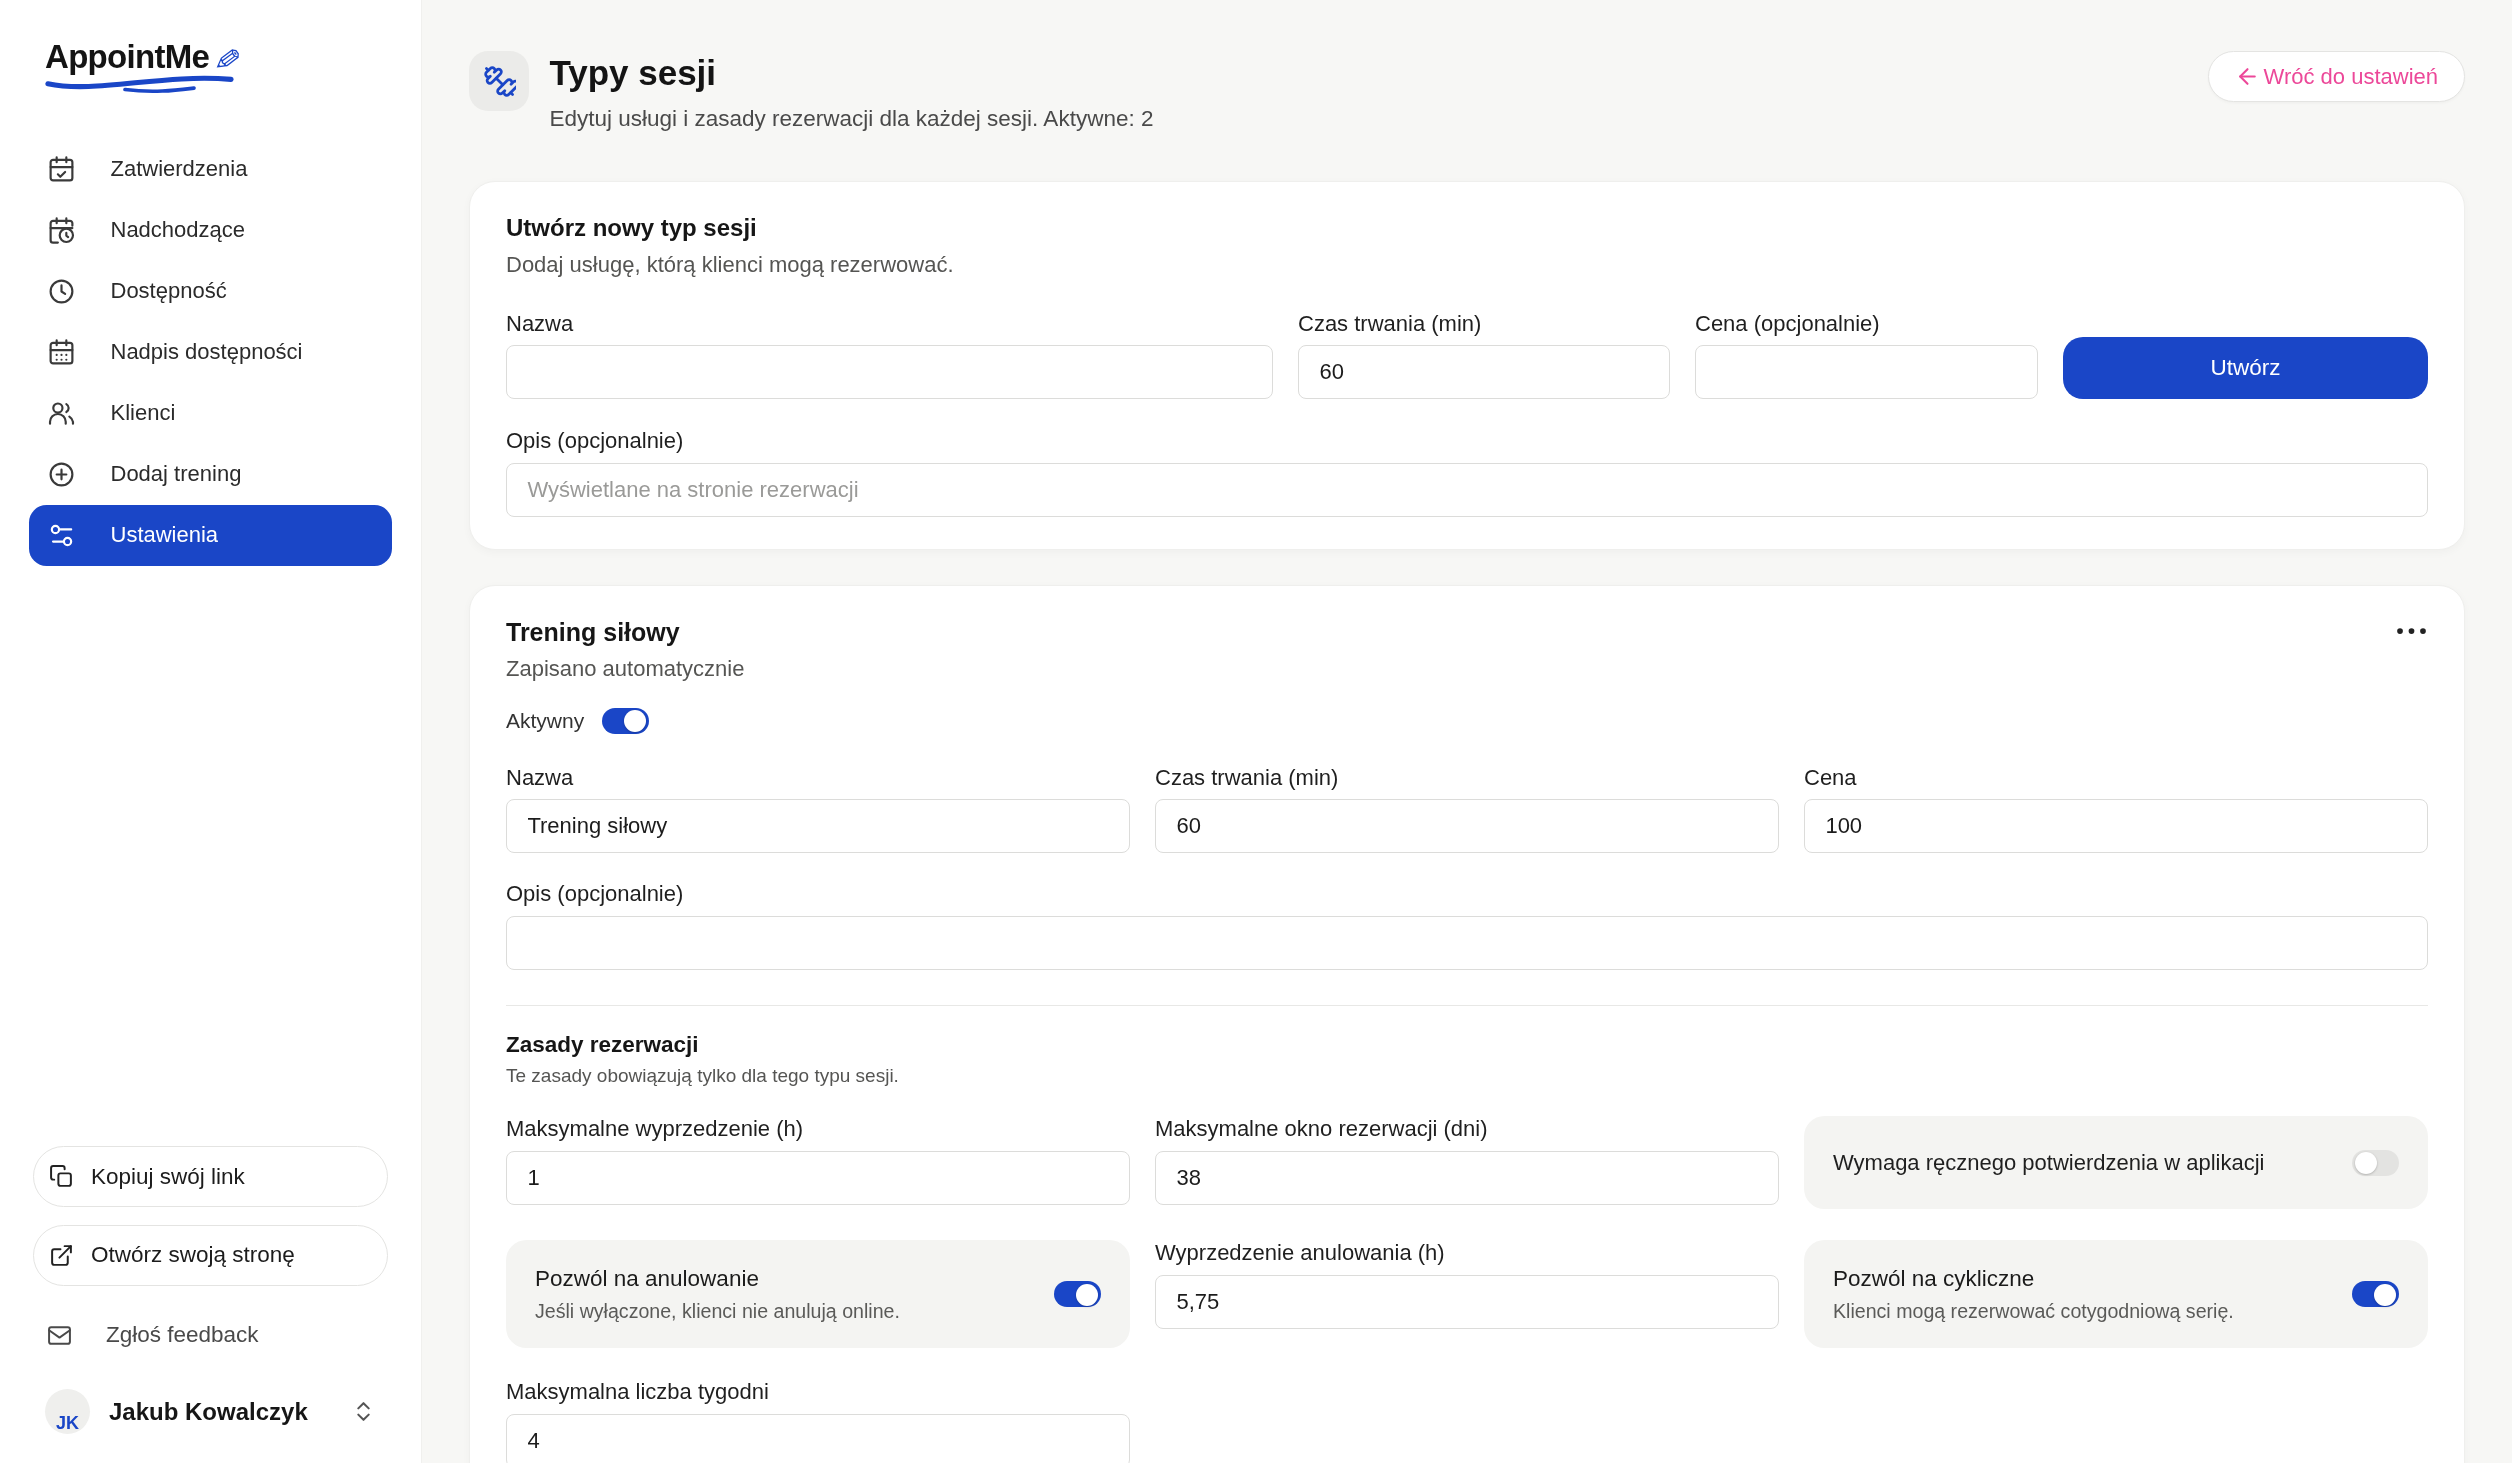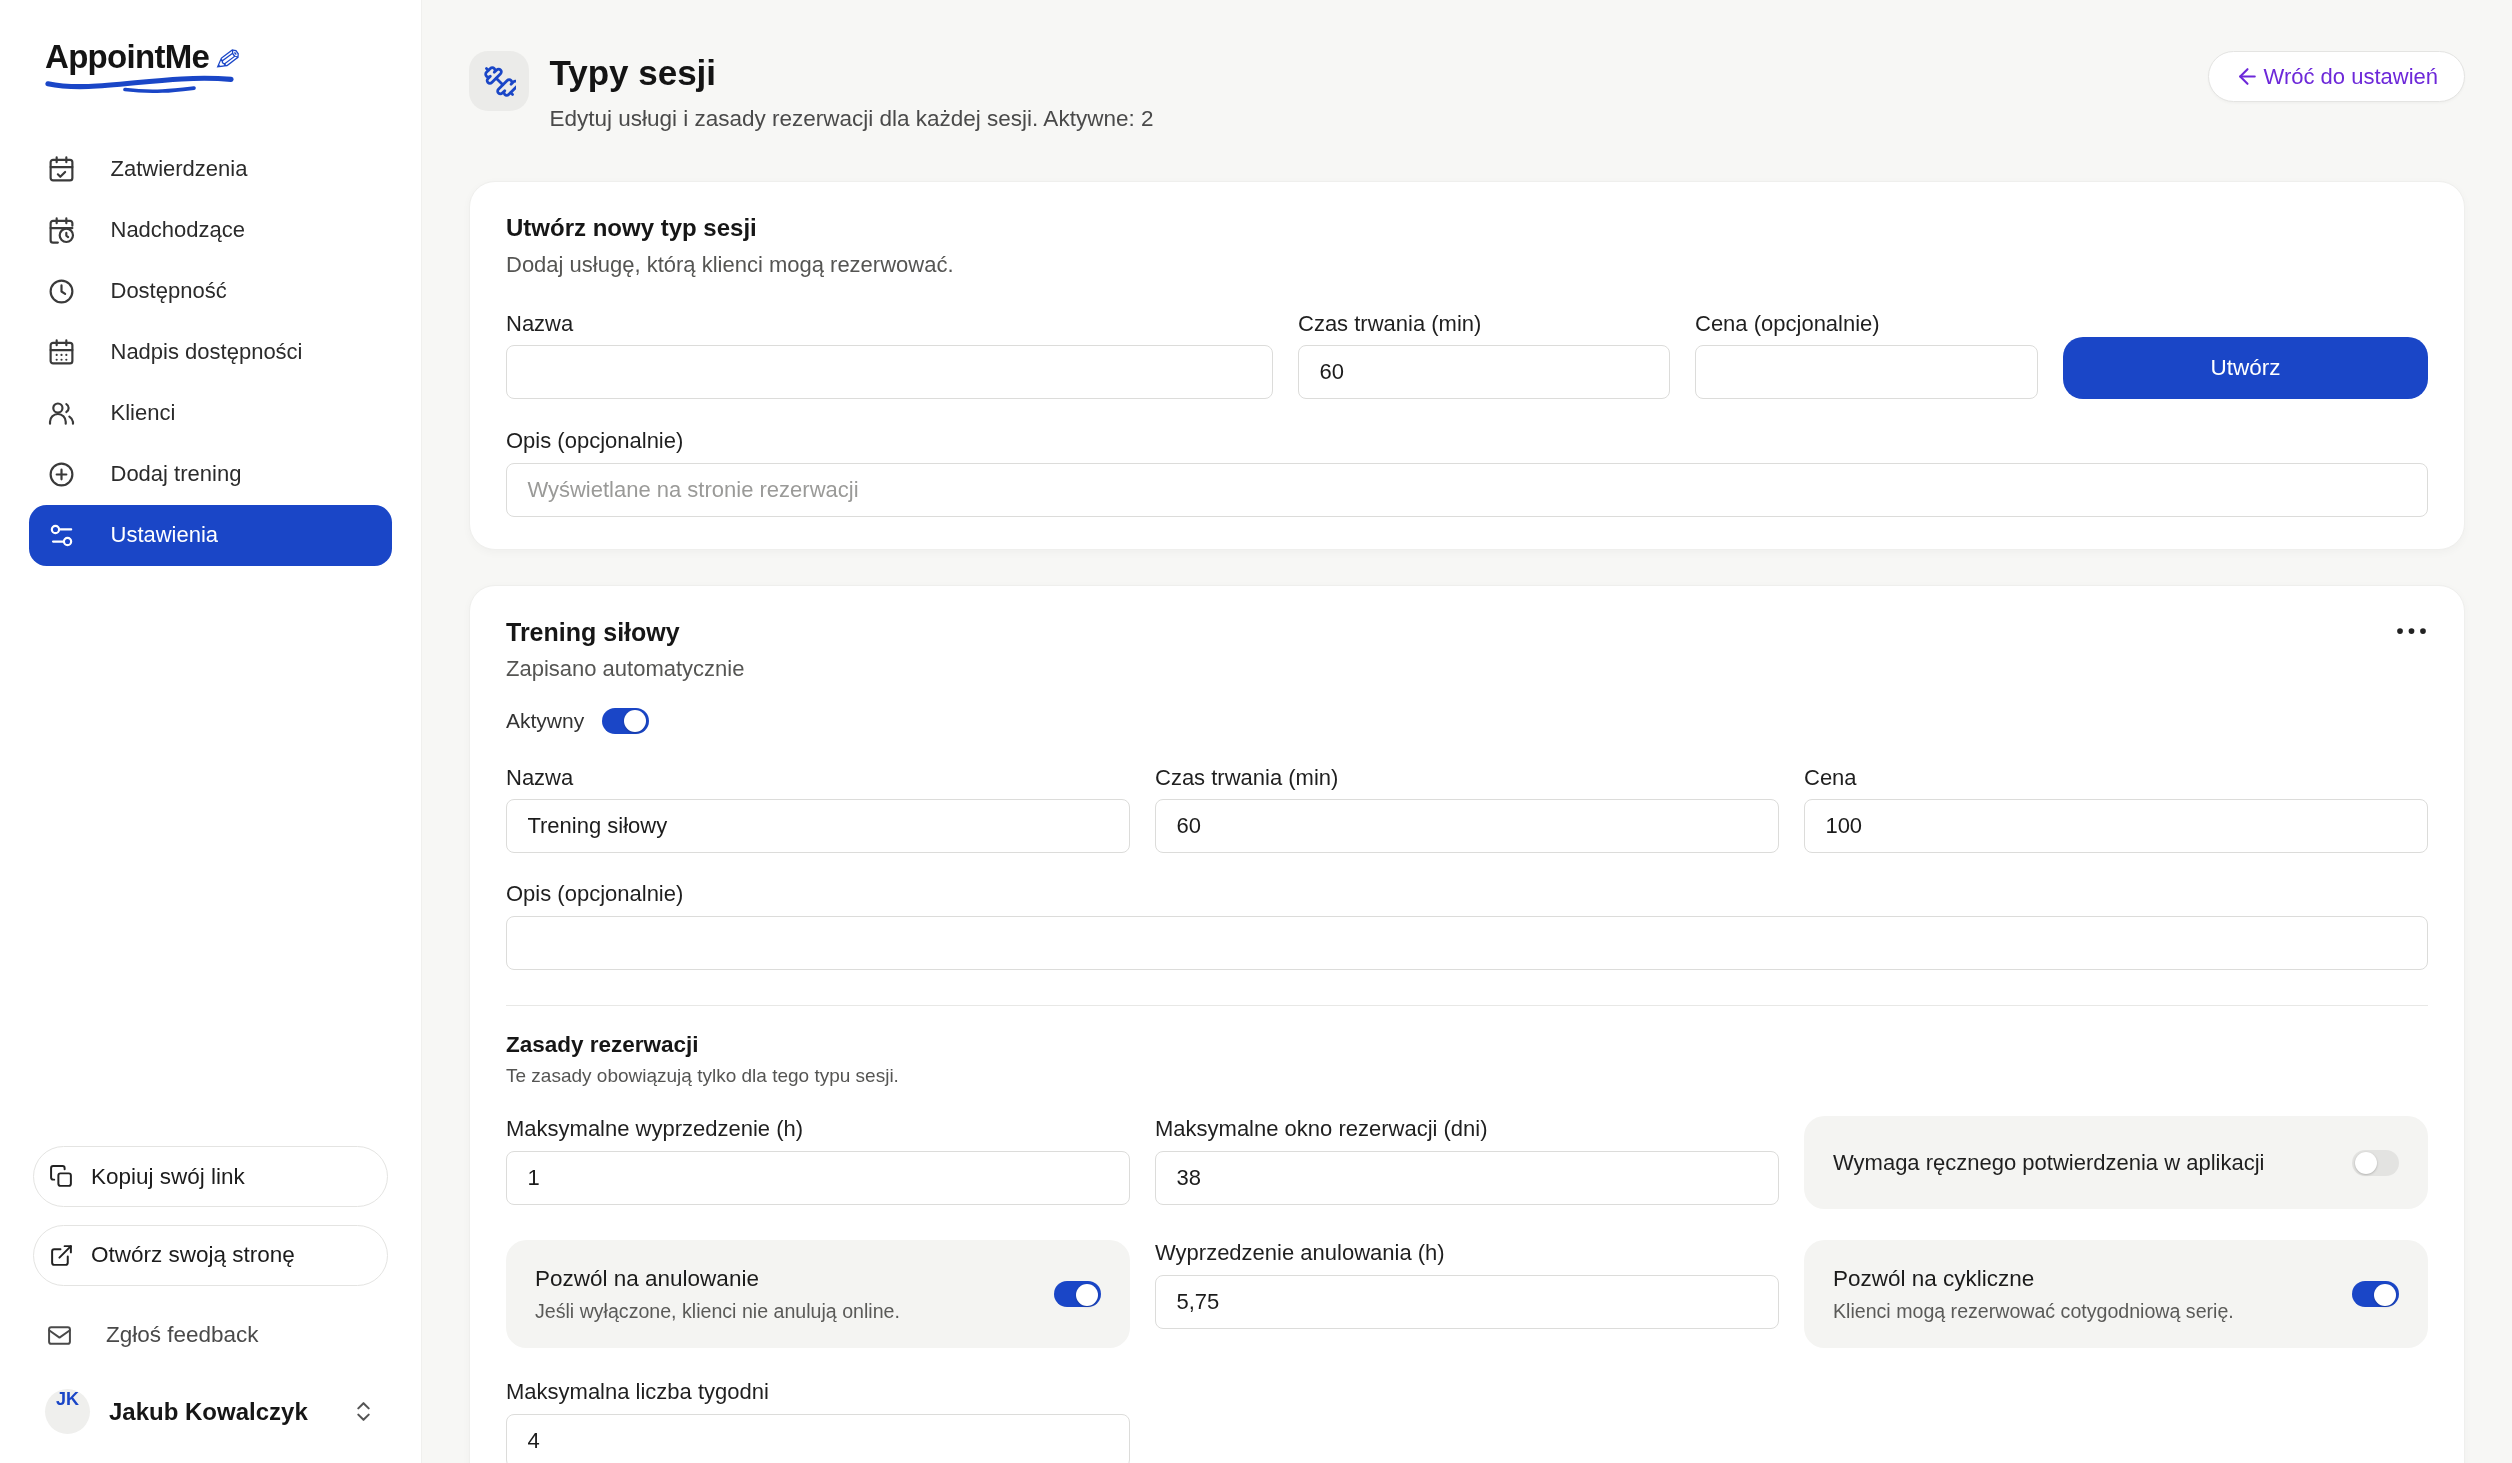--- a/index.html
+++ b/index.html
@@ -38,38 +38,38 @@
   .side-btn svg { color:#222; }
   .feedback-row {
     margin:19px 0 0 47px; display:flex; align-items:center; gap:34px;
     font-size:22.5px; color:#4a4a4a; cursor:pointer;
   }
   .user-row {
     margin:41px 45px 29px 45px; display:flex; align-items:center;
   }
   .avatar {
     width:45px; height:45px; border-radius:50%; background:#efefed;
-    display:flex; align-items:flex-start; justify-content:center;
+    display:flex; align-items:flex-end; justify-content:center;
     font-size:18px; font-weight:700; color:#1a46c7;
   }
   .user-name { margin-left:19px; font-size:24px; font-weight:600; color:#161616; }
   .user-caret { margin-left:auto; color:#555; }
   
   .main { flex:1; padding:51px 47px 0 47px; position:relative; }
   .page-header { display:flex; align-items:flex-start; }
   .page-icon {
     width:60px; height:60px; border-radius:19px; background:#ebebe9;
     display:flex; align-items:center; justify-content:center; flex:none; margin-right:20.4px;
   }
   .page-title { font-size:35px; font-weight:800; color:#141414; margin-top:1.5px; }
   .page-sub { font-size:22.5px; color:#4a4a4a; margin-top:13px; }
   .back-btn {
     margin-left:auto; height:51px; padding:0 26px; border-radius:25.5px;
     background:#fff; border:1.5px solid #e4e4e2; display:flex; align-items:center; gap:4px;
-    font-size:22px; color:#6d28d9; cursor:pointer; box-shadow:0 1.5px 2.9px rgba(0,0,0,.03);
+    font-size:22px; color:#ec4899; cursor:pointer; box-shadow:0 1.5px 2.9px rgba(0,0,0,.03);
   }
   .card {
     background:#fff; border:1.5px solid #efefed; border-radius:26px;
     box-shadow:0 2.9px 8.7px rgba(0,0,0,.03); padding:32px 36px;
   }
   .card1 { margin-top:49px; }
   .card2 { margin-top:35px; }
   .card-title { font-size:24px; font-weight:700; color:#161616; }
   .card-sub { font-size:22px; color:#555553; margin-top:10.2px; }
   .field-label { font-size:22px; color:#1f1f1f; margin-bottom:8.7px; display:block; }

